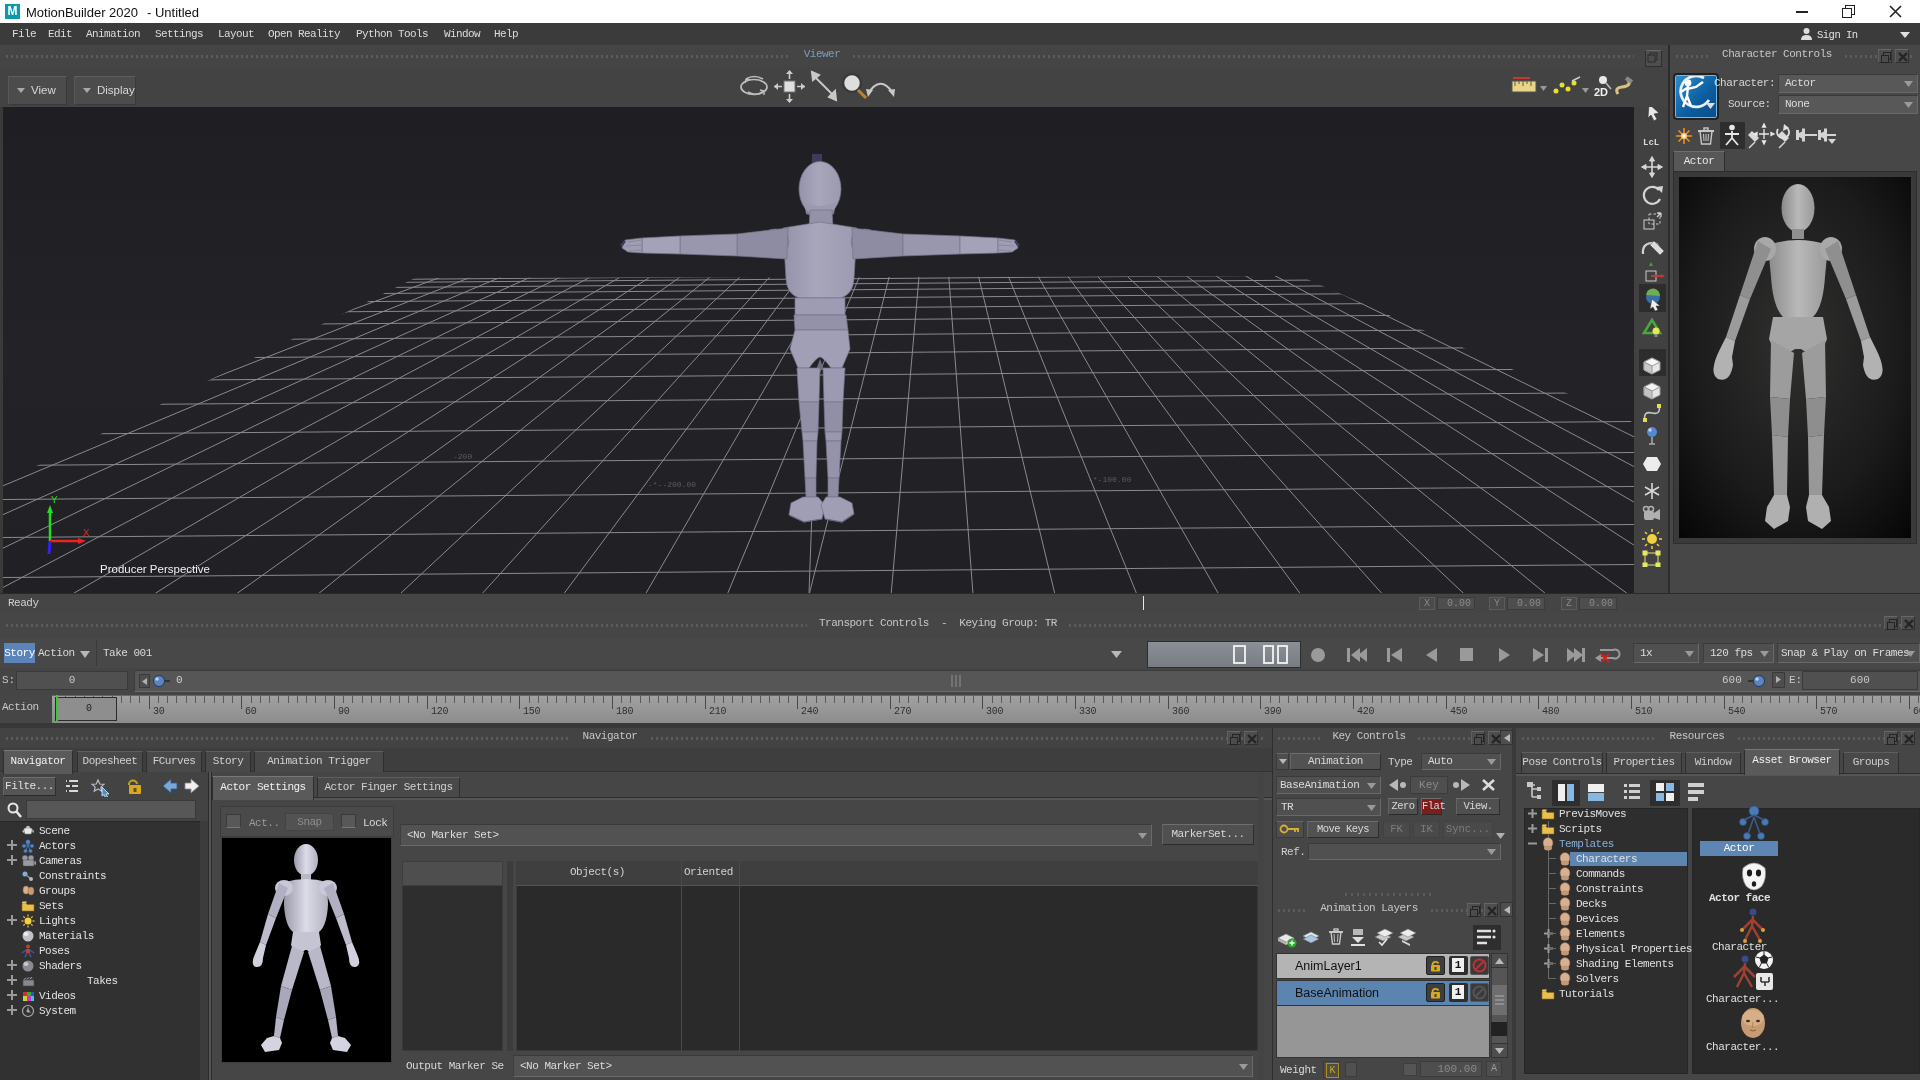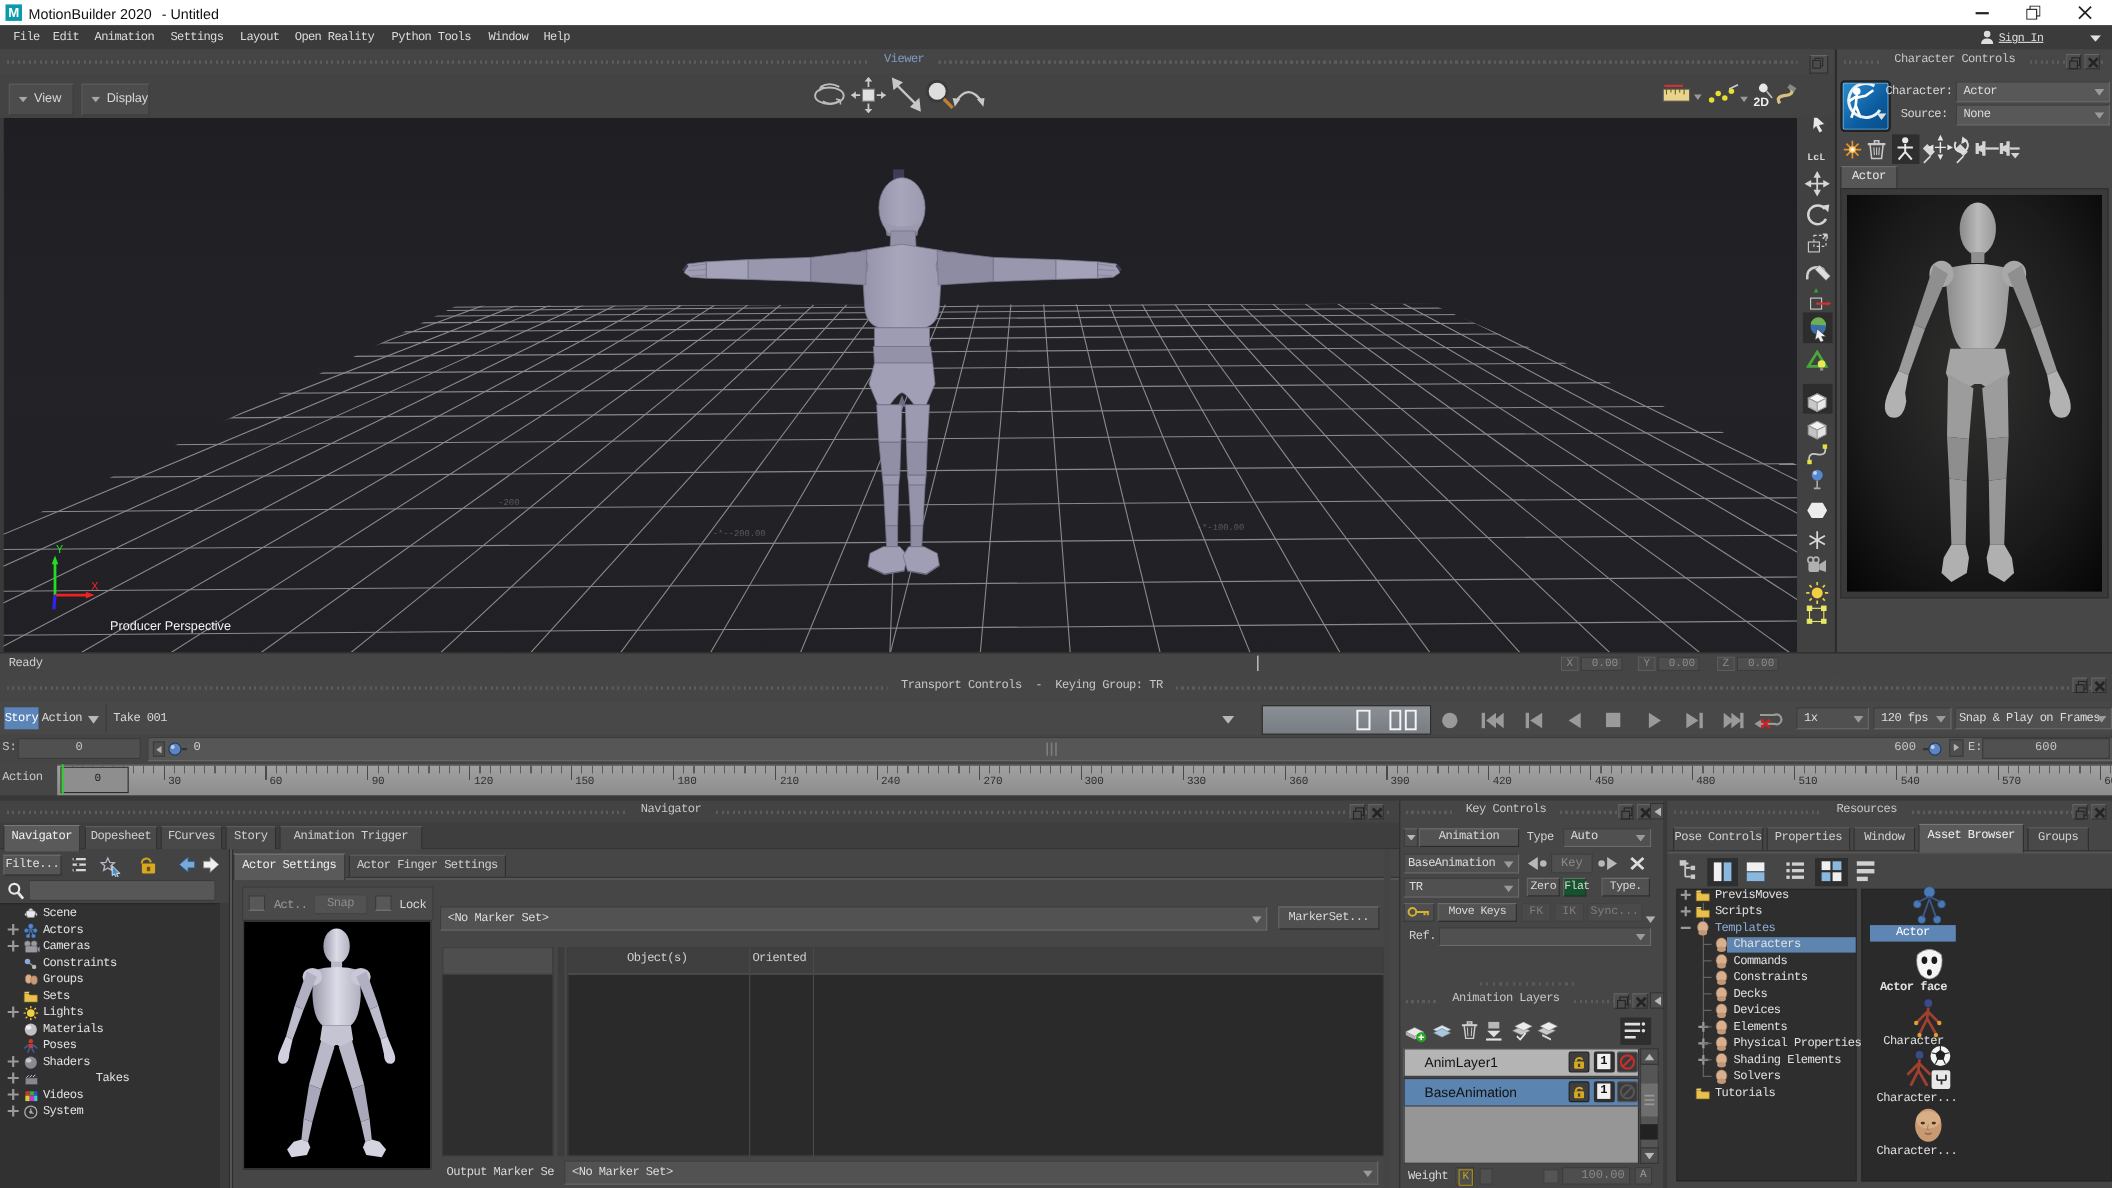--- a/index.html
+++ b/index.html
@@ -24,21 +24,21 @@
 <div class="a" style="left:155px;top:28px;font-size:11px;color:#dcdcdc;letter-spacing:-0.6px;">Settings</div>
 <div class="a" style="left:218px;top:28px;font-size:11px;color:#dcdcdc;letter-spacing:-0.6px;">Layout</div>
 <div class="a" style="left:268px;top:28px;font-size:11px;color:#dcdcdc;letter-spacing:-0.6px;">Open Reality</div>
 <div class="a" style="left:356px;top:28px;font-size:11px;color:#dcdcdc;letter-spacing:-0.6px;">Python Tools</div>
 <div class="a" style="left:444px;top:28px;font-size:11px;color:#dcdcdc;letter-spacing:-0.6px;">Window</div>
 <div class="a" style="left:494px;top:28px;font-size:11px;color:#dcdcdc;letter-spacing:-0.6px;">Help</div>
 <div class="a" style="left:1800px;top:27px;"><svg width="13" height="14">
       <circle cx="6.5" cy="4" r="3" fill="#ddd"></circle>
       <path d="M1,13 Q1,8 6.5,8 Q12,8 12,13 Z" fill="#ddd"></path>
     </svg></div>
-<div class="a" style="left:1817px;top:29px;font-size:10.5px;color:#e0e0e0;letter-spacing:-0.5px;text-decoration:underline;">Sign In</div>
+<div class="a" style="left:1817px;top:29px;font-size:10.5px;color:#e0e0e0;letter-spacing:-0.5px;">Sign In</div>
 <div class="a" style="left:1900px;top:32px;width:10px;height:6px;">
     <svg width="10" height="6" style="display:block">
       <polygon points="0,0 10,0 5.0,6" fill="#e0e0e0"></polygon>
     </svg>
   </div>
 <div class="a" style="left:0px;top:45px;width:1668px;height:22px;background:#454545;"></div>
 <div class="a" style="left:6px;top:55px;width:785px;background:repeating-linear-gradient(90deg,#5c5c5a 0 2px,transparent 2px 5px);height:3px;"></div>
 <div class="a" style="left:853px;top:55px;width:781px;background:repeating-linear-gradient(90deg,#5c5c5a 0 2px,transparent 2px 5px);height:3px;"></div>
 <div class="a" style="left:797px;top:48px;width:50px;text-align:center;color:#7d9cc0;font-size:11px;letter-spacing:-0.5px;">Viewer</div>
 <div class="a" style="left:1645px;top:50px;width:15px;height:15px;background:#4e4e4e;border:1px solid #2e2e2e;border-top-color:#666;">
@@ -915,22 +915,22 @@
   </svg>
 <svg class="a" style="left:1479px;top:777px" width="20" height="16">
     <path d="M4,3 L15,13 M15,3 L4,13" stroke="#dcdcdc" stroke-width="2.6"></path>
   </svg>
 <div class="a" style="left:1276px;top:798px;width:105px;height:18px;background:#505050;border-top:1px solid #3a3a3a;border-left:1px solid #3e3e3e;border-right:1px solid #696969;border-bottom:1px solid #696969;color:#dcdcdc;font-size:11px;letter-spacing:-0.5px;line-height:16px;box-sizing:border-box;"><span style="padding-left:4px">TR</span><div class="a" style="right:4px;top:6px">
       <svg width="9" height="6" style="display:block">
         <polygon points="0,0 9,0 4.5,6" fill="#9a9a9a"></polygon>
       </svg>
     </div></div>
 <div class="a" style="left:1388px;top:798px;width:30px;height:17px;background:#505050;border-top:1px solid #6e6e6e;border-left:1px solid #646464;border-right:1px solid #2e2e2e;border-bottom:1px solid #2a2a2a;color:#d8d8d8;font-size:10.5px;letter-spacing:-0.5px;text-align:center;line-height:15px;box-sizing:border-box;">Zero</div>
-<div class="a" style="left:1421px;top:798px;width:21px;height:17px;background:#14532d;border-top:1px solid #6e6e6e;border-left:1px solid #646464;border-right:1px solid #2e2e2e;border-bottom:1px solid #2a2a2a;color:#d8d8d8;font-size:10.5px;letter-spacing:-0.5px;text-align:center;line-height:15px;box-sizing:border-box;">Flat</div>
-<div class="a" style="left:1456px;top:798px;width:44px;height:17px;background:#505050;border-top:1px solid #6e6e6e;border-left:1px solid #646464;border-right:1px solid #2e2e2e;border-bottom:1px solid #2a2a2a;color:#d8d8d8;font-size:10.5px;letter-spacing:-0.5px;text-align:center;line-height:15px;box-sizing:border-box;">Type.</div>
+<div class="a" style="left:1421px;top:798px;width:21px;height:17px;background:#7f1d1d;border-top:1px solid #6e6e6e;border-left:1px solid #646464;border-right:1px solid #2e2e2e;border-bottom:1px solid #2a2a2a;color:#d8d8d8;font-size:10.5px;letter-spacing:-0.5px;text-align:center;line-height:15px;box-sizing:border-box;">Flat</div>
+<div class="a" style="left:1456px;top:798px;width:44px;height:17px;background:#505050;border-top:1px solid #6e6e6e;border-left:1px solid #646464;border-right:1px solid #2e2e2e;border-bottom:1px solid #2a2a2a;color:#d8d8d8;font-size:10.5px;letter-spacing:-0.5px;text-align:center;line-height:15px;box-sizing:border-box;">View.</div>
 <div class="a" style="left:1276px;top:821px;width:28px;height:17px;background:#4e4e4e;border:1px solid #3a3a3a;border-top-color:#666;box-sizing:border-box;">
     <svg width="24" height="13" style="display:block;margin:1px 0 0 1px">
       <circle cx="6" cy="6" r="3.5" fill="none" stroke="#d8b030" stroke-width="1.8"></circle>
       <path d="M9,6 L21,6 M17,6 v3 M20,6 v3" stroke="#d8b030" stroke-width="1.8"></path>
     </svg>
   </div>
 <div class="a" style="left:1307px;top:821px;width:72px;height:17px;background:#525252;border-top:1px solid #6e6e6e;border-left:1px solid #646464;border-right:1px solid #2e2e2e;border-bottom:1px solid #2a2a2a;color:#d8d8d8;font-size:10.5px;letter-spacing:-0.5px;text-align:center;line-height:15px;box-sizing:border-box;">Move Keys</div>
 <div class="a" style="left:1383px;top:821px;width:27px;height:17px;background:#4a4a4a;border:1px solid #424242;box-sizing:border-box;color:#7e7e7e;font-size:10.5px;text-align:center;line-height:15px;">FK</div>
 <div class="a" style="left:1413px;top:821px;width:27px;height:17px;background:#4a4a4a;border:1px solid #424242;box-sizing:border-box;color:#7e7e7e;font-size:10.5px;text-align:center;line-height:15px;">IK</div>
 <div class="a" style="left:1443px;top:821px;width:50px;height:17px;background:#4a4a4a;border:1px solid #424242;box-sizing:border-box;color:#7e7e7e;font-size:10.5px;text-align:center;line-height:15px;">Sync...</div>

